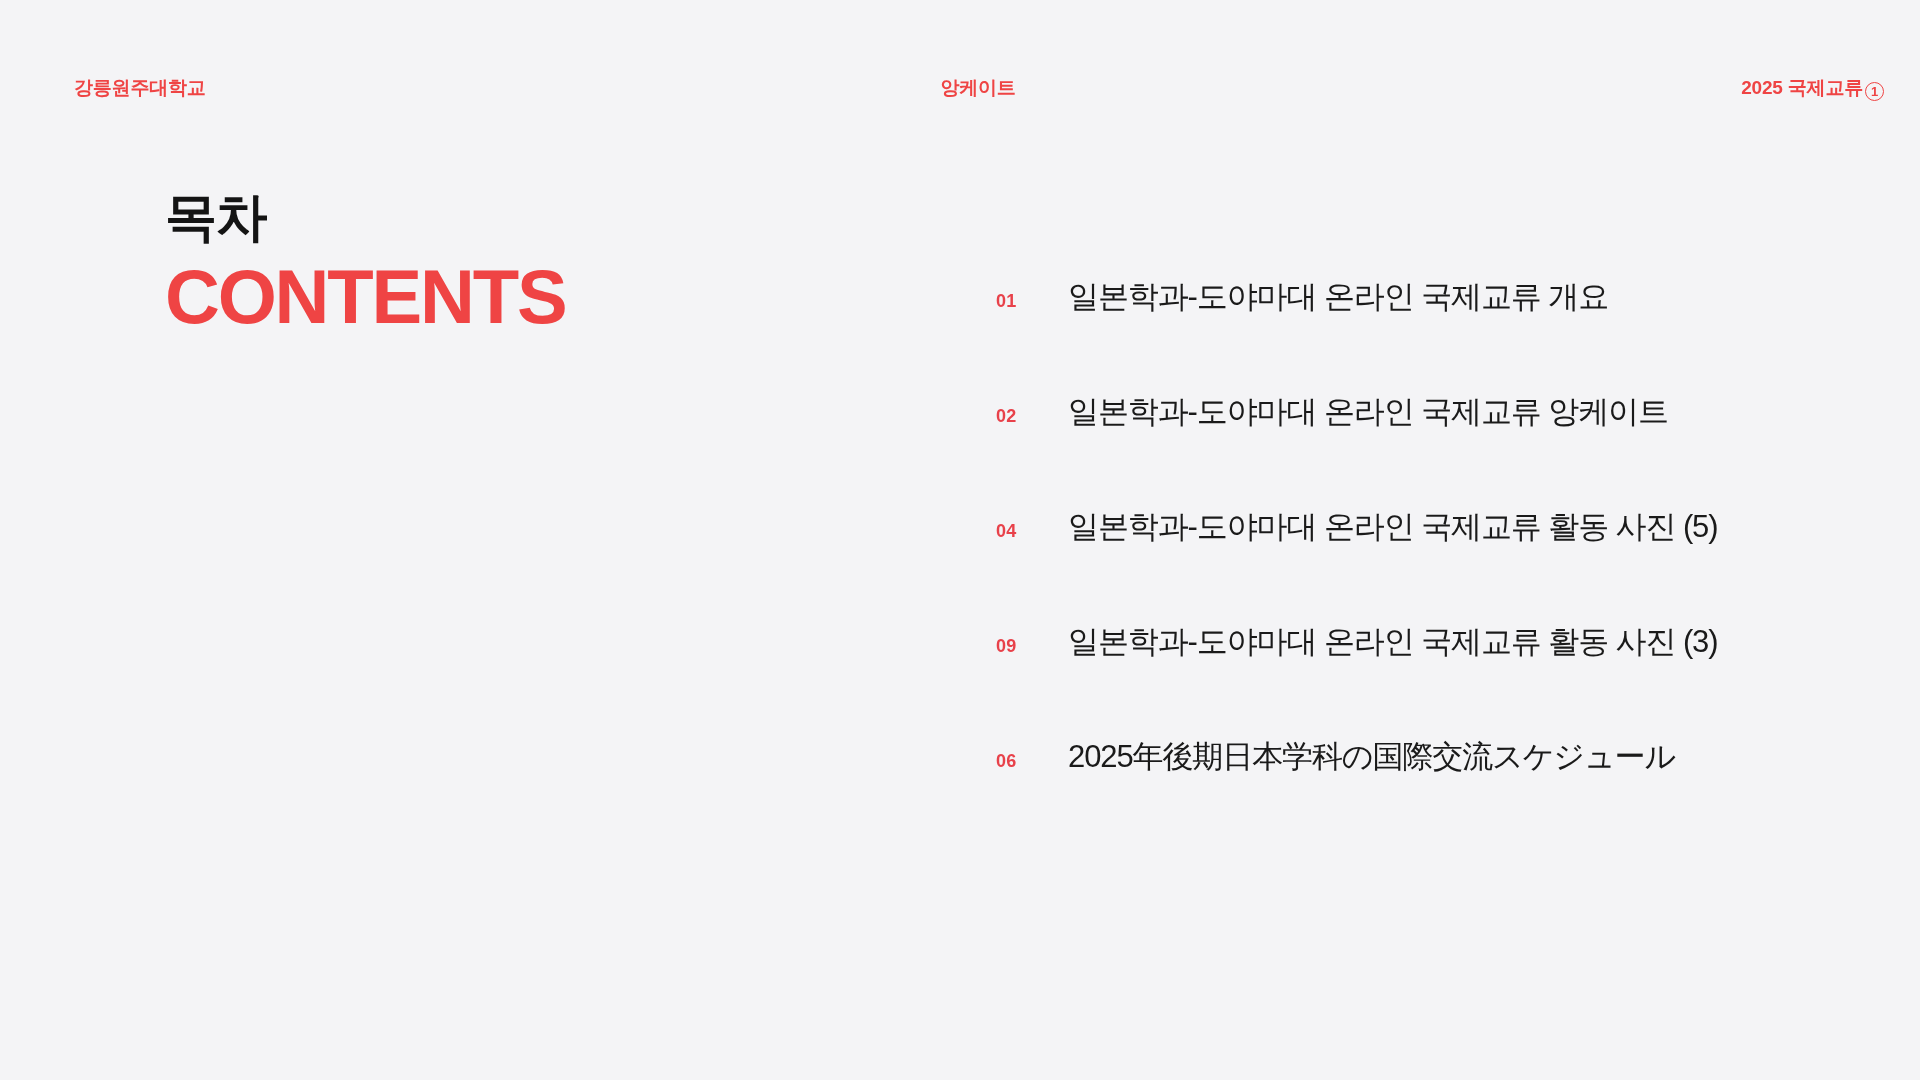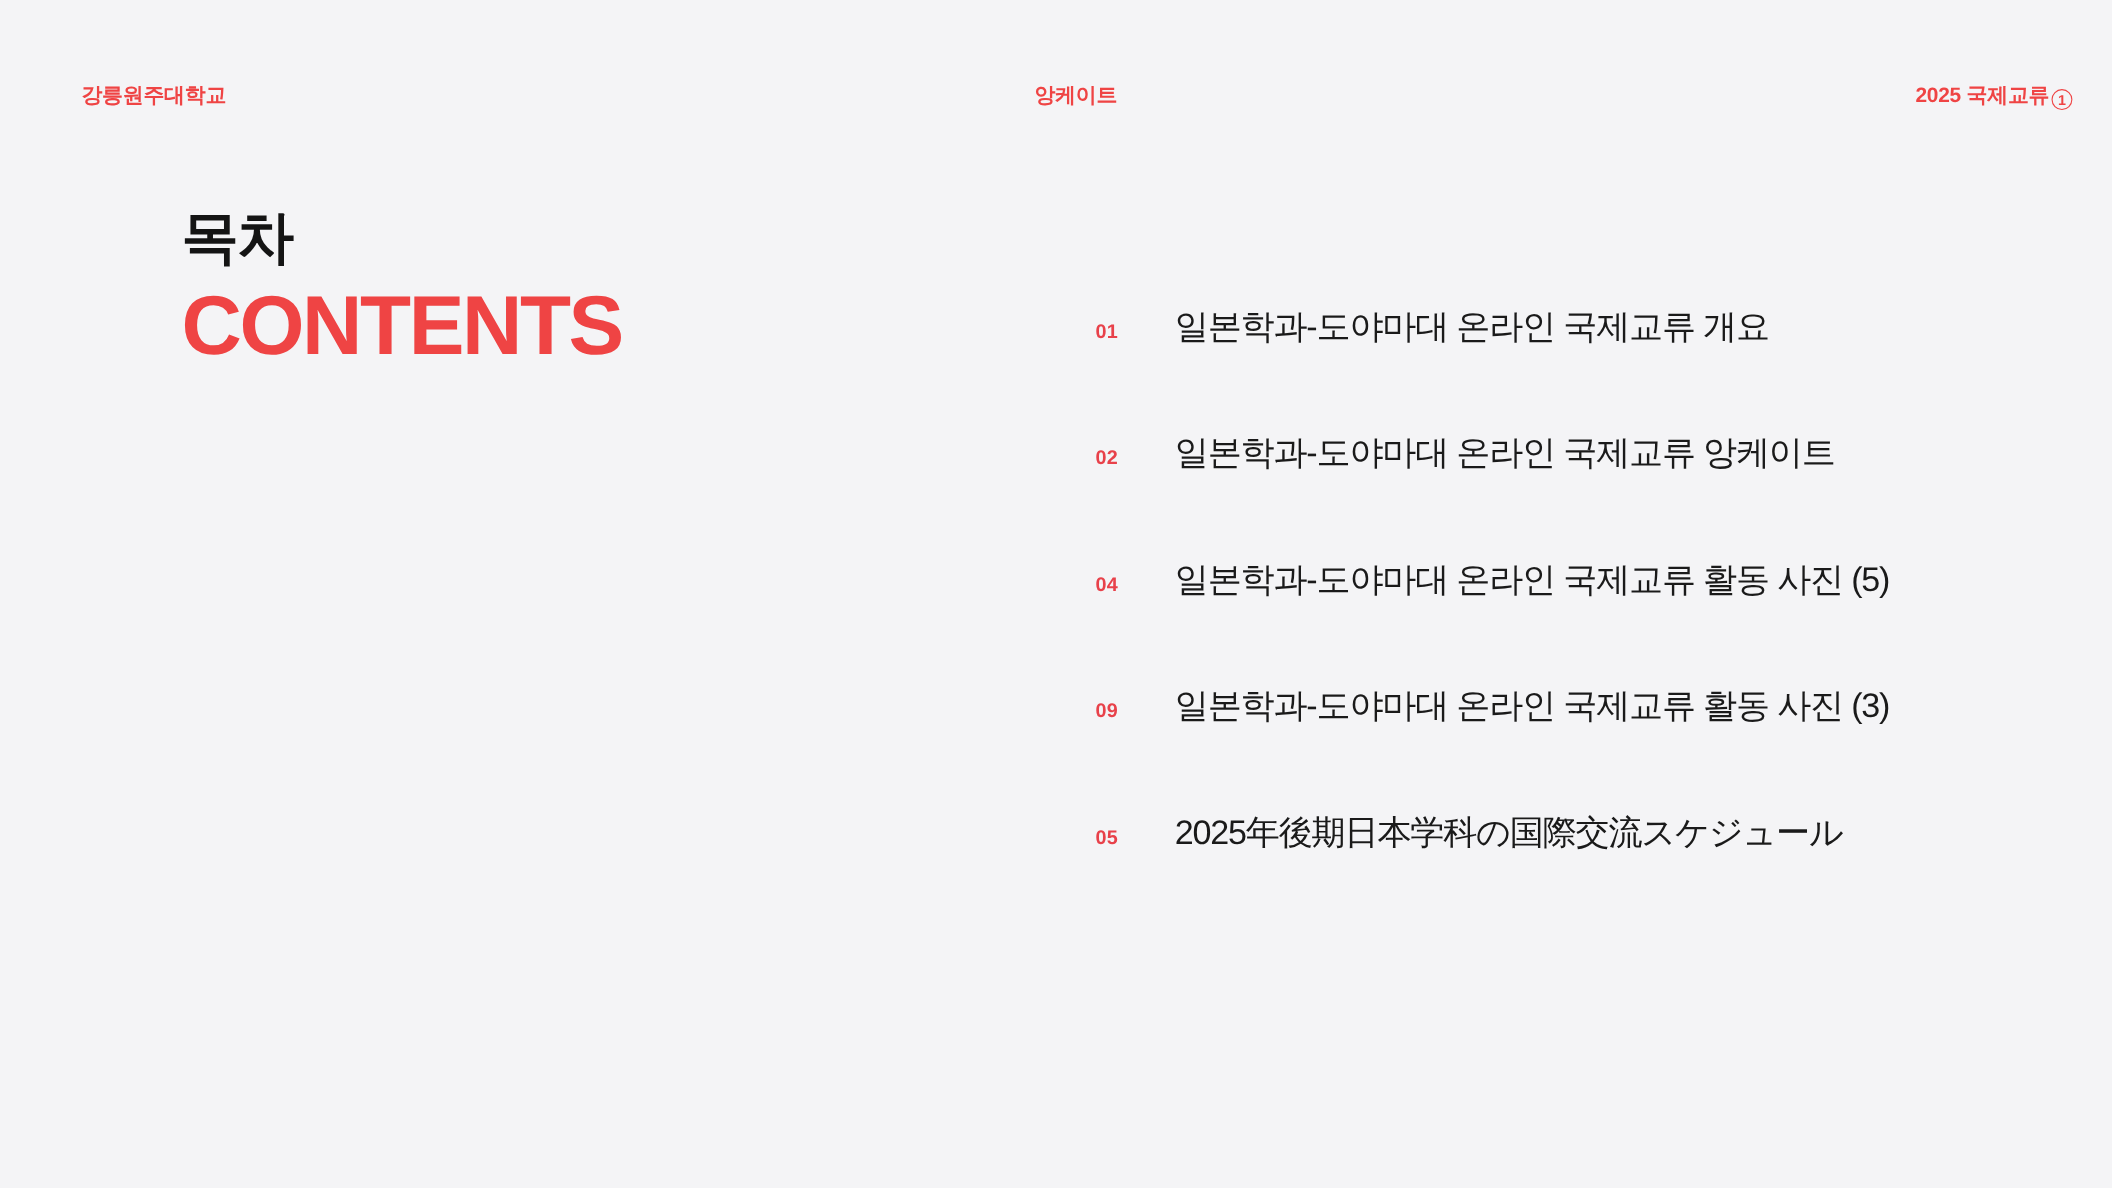--- a/index.html
+++ b/index.html
@@ -183,20 +183,20 @@
       <span class="item-num">04</span>
       <span class="item-label">일본학과-도야마대 온라인 국제교류 활동 사진 (5)</span>
     </div>
 
     <div class="contents-item">
       <span class="item-num">09</span>
       <span class="item-label">일본학과-도야마대 온라인 국제교류 활동 사진 (3)</span>
     </div>
 
     <div class="contents-item">
-      <span class="item-num">05</span>
+      <span class="item-num">06</span>
       <span class="item-label">2025年後期日本学科の国際交流スケジュール</span>
     </div>
 
   </div>
 
 
 </div>
 
 </body></html>

